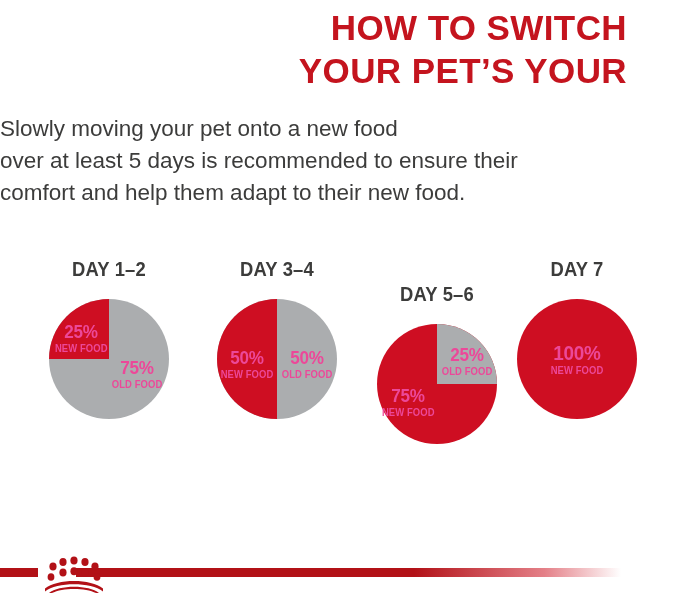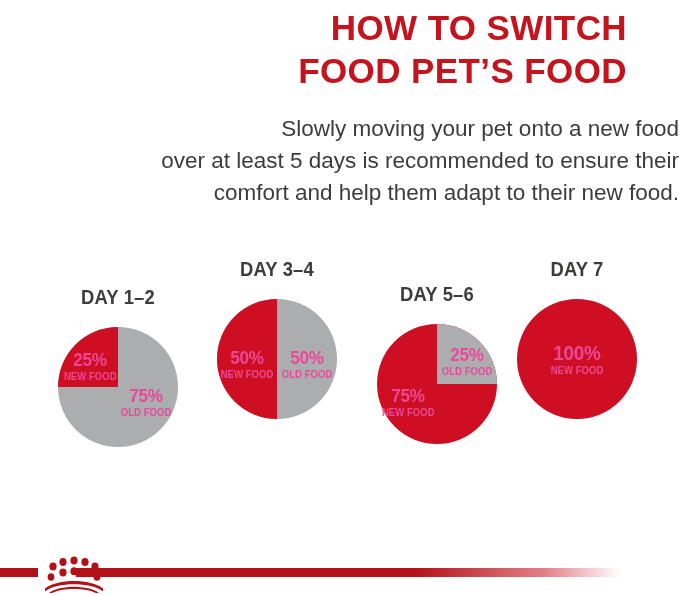--- a/index.html
+++ b/index.html
@@ -40,21 +40,21 @@
     color: #C4141E;
     white-space: nowrap;
   }
 
   
   .body-block {
     position: absolute;
     top: 113px;
     left: 0;
     width: 679px;
-    text-align: right;
+    text-align: left;
   }
   .body-line {
     display: block;
     font-family: "Liberation Sans", sans-serif;
     font-weight: normal;
     font-size: 22.5px;
     line-height: 32px;
     color: #3C3C3B;
     white-space: nowrap;
   }
@@ -66,21 +66,21 @@
     left: 0;
     width: 679px;
     height: 180px;
   }
   .pie-cell {
     position: absolute;
     top: 0;
     width: 160px;
     text-align: center;
   }
-  .pie-cell.c0 { left: 38px; margin-top: 28px;  }
+  .pie-cell.c0 { left: 29px;  }
   .pie-cell.c1 { left: 197px; }
   .pie-cell.c2 { left: 357px; margin-top: 25px; }
   .pie-cell.c3 { left: 497px; }
 
   .day-label {
     font-family: "Liberation Sans", sans-serif;
     font-weight: bold;
     font-size: 20px;
     line-height: 22px;
     letter-spacing: 0.2px;
@@ -174,21 +174,21 @@
     height: 40px;
   }
 </style>
 </head>
 <body>
 
 <div class="infographic">
 
   <div class="title-block">
     <span class="title-line">HOW TO SWITCH</span>
-    <span class="title-line">FOOD PET’S FOOD</span>
+    <span class="title-line">YOUR PET’S YOUR</span>
   </div>
 
   <div class="body-block">
     <span class="body-line">Slowly moving your pet onto a new food</span>
     <span class="body-line">over at least 5 days is recommended to ensure their</span>
     <span class="body-line">comfort and help them adapt to their new food.</span>
   </div>
 
   <div class="pie-row">
 

